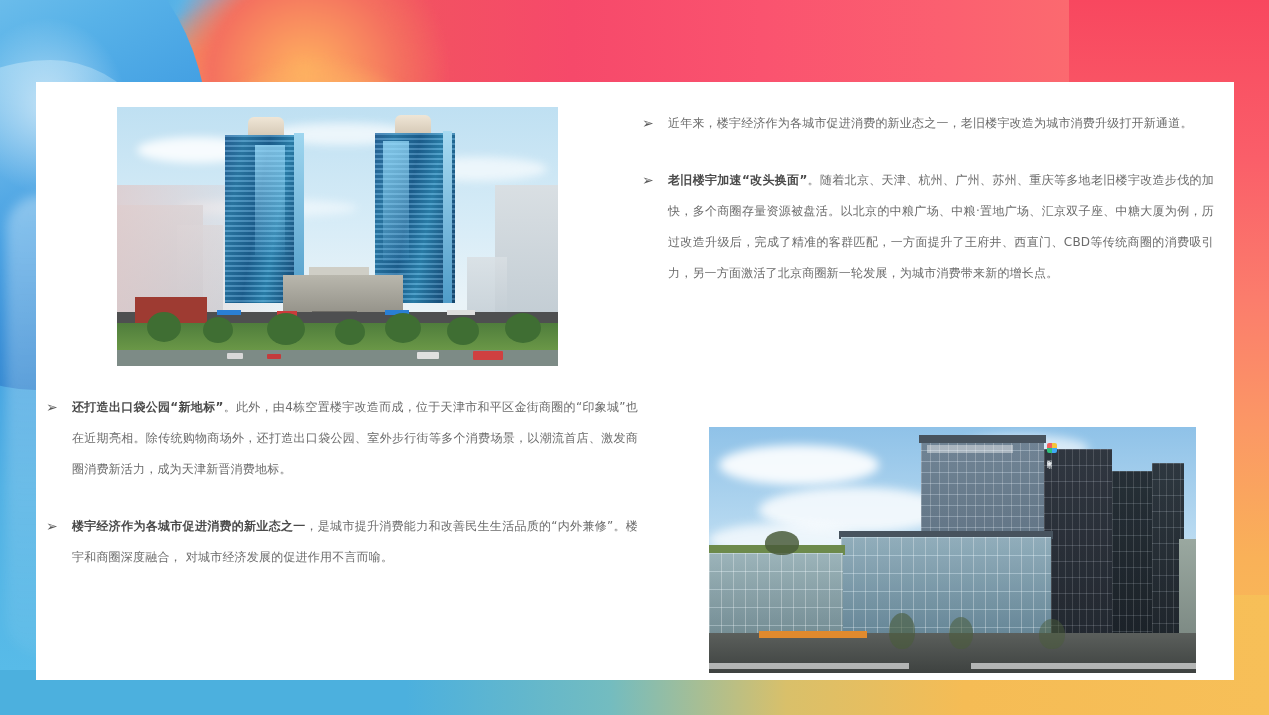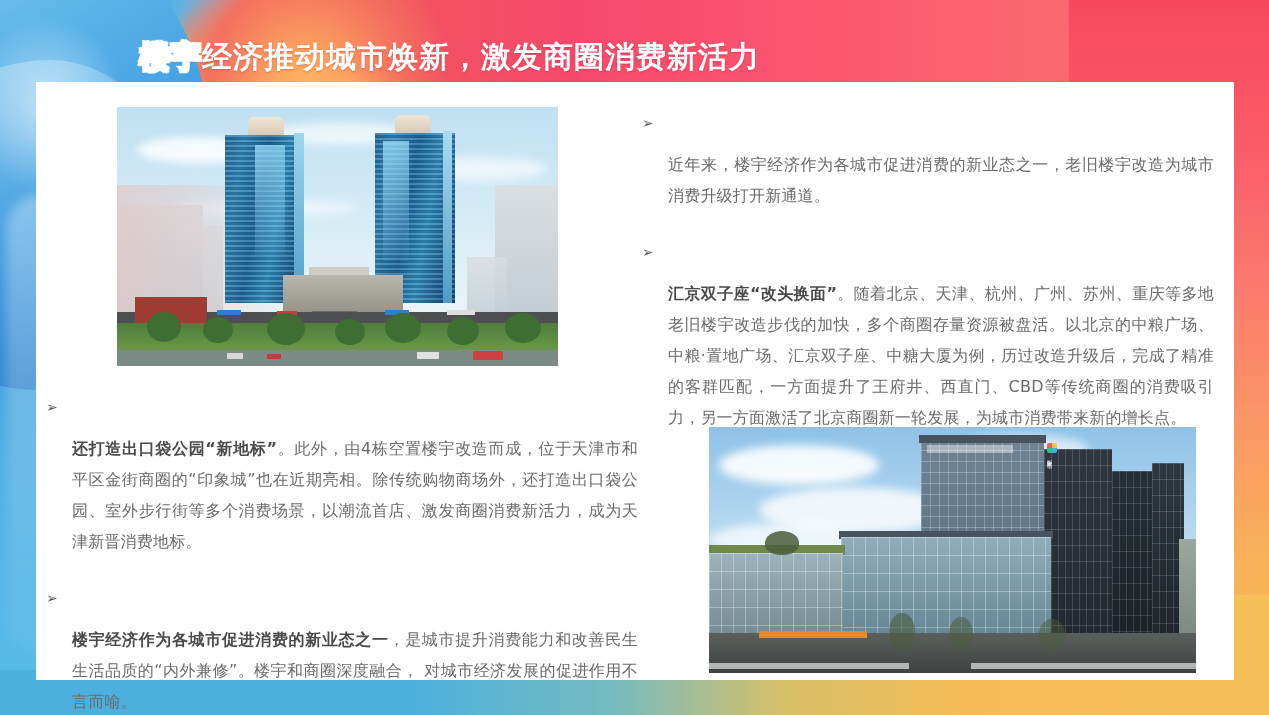--- a/index.html
+++ b/index.html
@@ -183,25 +183,24 @@
 
   .bullet-item{display:flex;margin-bottom:26px;}
   .bullet-mark{
     width:26px;flex:0 0 26px;
     color:#5a5a5a;font-size:14px;line-height:30px;
     text-align:left;
     font-family:"DejaVu Sans",sans-serif;
   }
   .bullet-body{
     flex:1;
-    font-size:16px;line-height:31px;color:#6b6b6b;
+    font-size:12px;line-height:31px;color:#6b6b6b;
     text-align:justify;
     letter-spacing:.2px;
     font-family:"DejaVu Sans","Liberation Sans",sans-serif;
-    margin-top:41px;
   }
   .bullet-body b{color:#4a4a4a;font-weight:bold;}
 </style>
 </head>
 <body>
 
 <div id="slide">
 
   <div class="bg-base"></div>
   <div class="bg-topband"></div>
@@ -211,25 +210,20 @@
   <div class="swirl-o2"></div>
   <div class="swirl-o3"></div>
   <div class="swirl-w"></div>
   <div class="rib4"></div>
   <div class="rib3"></div>
   <div class="rib1"></div>
   <div class="rib2"></div>
   <div class="rib5"></div>
   <div class="rib-hl"></div>
 
-  <div class="title-row">
-    <div class="title-text">
-      <span class="title-accent">楼宇</span><span>经济推动城市焕新，激发商圈消费新活力</span>
-    </div>
-  </div>
 
   <div class="card"></div>
 
   <div class="photo photo-top-left">
     <div class="p1-sky"></div>
     <div class="p1-cloud" style="left:20px;top:30px;width:120px;height:26px;"></div>
     <div class="p1-cloud" style="left:150px;top:16px;width:150px;height:22px;opacity:.8;"></div>
     <div class="p1-cloud" style="left:290px;top:50px;width:140px;height:24px;opacity:.75;"></div>
     <div class="p1-cloud" style="left:60px;top:92px;width:180px;height:18px;opacity:.6;"></div>
 
@@ -342,18 +336,18 @@
 
   <div class="col-right">
 
     <div class="bullet-item">
       <div class="bullet-mark">➢</div>
       <div class="bullet-body"><b></b><span>近年来，楼宇经济作为各城市促进消费的新业态之一，老旧楼宇改造为城市消费升级打开新通道。</span></div>
     </div>
 
     <div class="bullet-item">
       <div class="bullet-mark">➢</div>
-      <div class="bullet-body"><b>汇京双子座“改头换面”</b><span>。随着北京、天津、杭州、广州、苏州、重庆等多地老旧楼宇改造步伐的加快，多个商圈存量资源被盘活。以北京的中粮广场、中粮·置地广场、汇京双子座、中糖大厦为例，历过改造升级后，完成了精准的客群匹配，一方面提升了王府井、西直门、CBD等传统商圈的消费吸引力，另一方面激活了北京商圈新一轮发展，为城市消费带来新的增长点。</span></div>
+      <div class="bullet-body"><b>老旧楼宇加速“改头换面”</b><span>。随着北京、天津、杭州、广州、苏州、重庆等多地老旧楼宇改造步伐的加快，多个商圈存量资源被盘活。以北京的中粮广场、中粮·置地广场、汇京双子座、中糖大厦为例，历过改造升级后，完成了精准的客群匹配，一方面提升了王府井、西直门、CBD等传统商圈的消费吸引力，另一方面激活了北京商圈新一轮发展，为城市消费带来新的增长点。</span></div>
     </div>
 
   </div>
 
 </div>
 
 </body></html>

